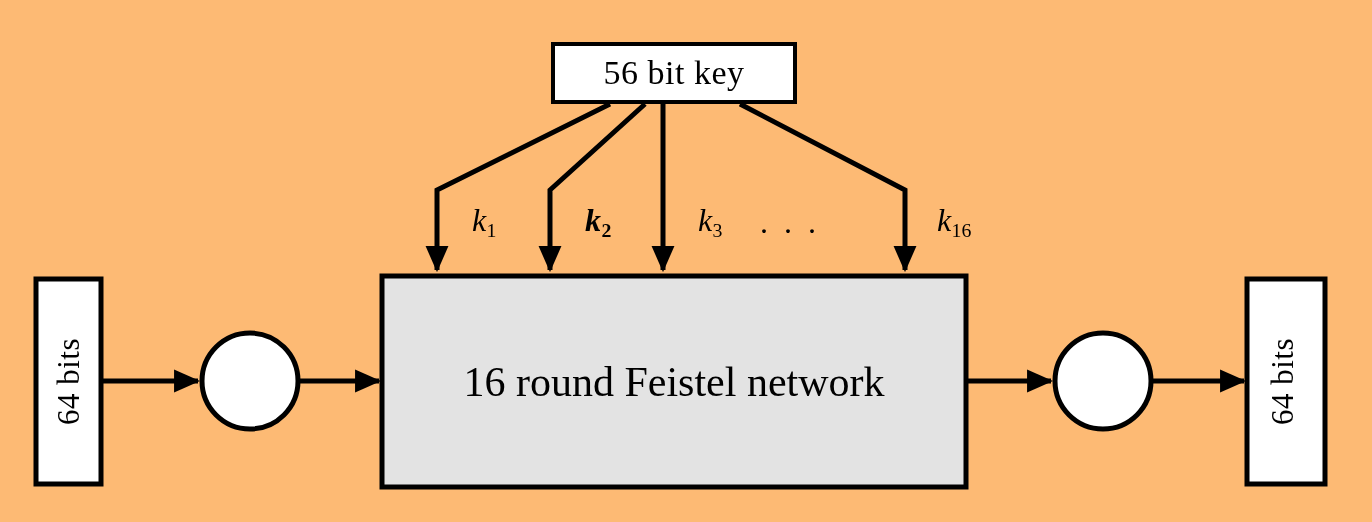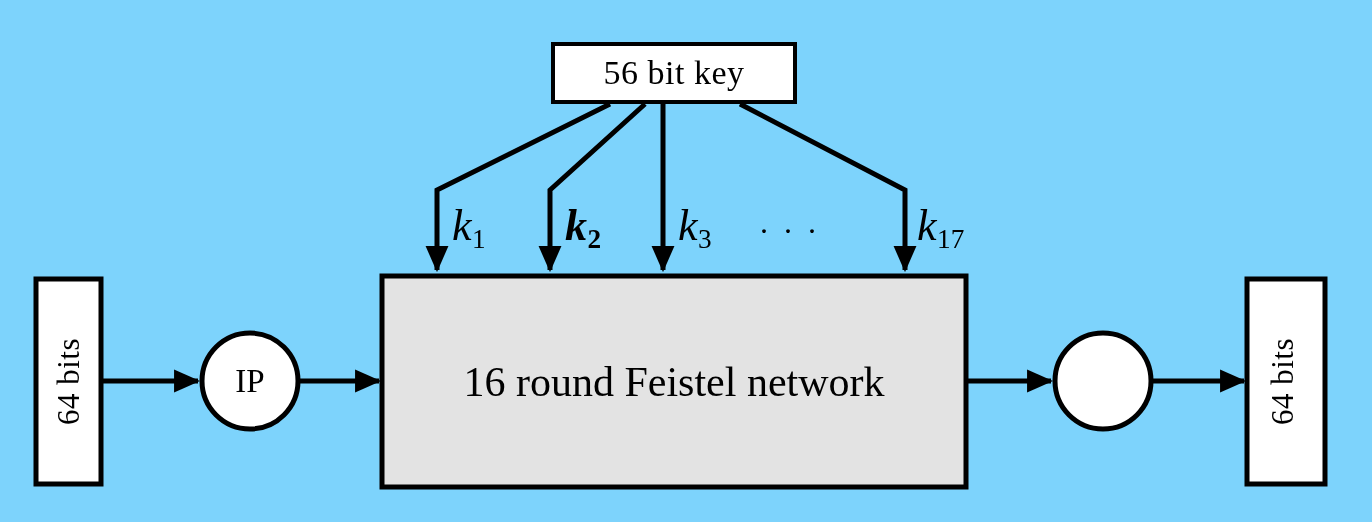--- a/index.html
+++ b/index.html
@@ -10,21 +10,21 @@
   body {
     width: 1372px;
     height: 522px;
     overflow: hidden;
     font-family: "Liberation Serif", "DejaVu Serif", serif;
   }
   #diagram-root {
     position: relative;
     width: 1372px;
     height: 522px;
-    background: #7dd3fc;
+    background: #fdba74;
   }
   #diagram-svg {
     position: absolute;
     left: 0;
     top: 0;
     width: 1372px;
     height: 522px;
   }
   
   .lbl {
@@ -89,22 +89,23 @@
     left: -34px;
     top: 349px;
     transform: rotate(-90deg);
   }
   .lbl-vert-right {
     left: 1180px;
     top: 349px;
     transform: rotate(-90deg);
   }
   .lbl-sub {
-    font-size: 44px;
+    font-size: 32px;
     font-style: italic;
+    margin-left: 20px;
   }
   .lbl-sub sub {
     font-size: 0.62em;
     font-style: normal;
     vertical-align: baseline;
     position: relative;
     top: 0.30em;
     left: 0.02em;
   }
   .lbl-k1 { left: 452px; top: 204px; }
@@ -158,30 +159,29 @@
     <path d="M 966 381 L 1051 381" fill="none" stroke="#000000" stroke-width="5" marker-end="url(#arrowhead)"></path>
 
     <path d="M 1151 381 L 1244 381" fill="none" stroke="#000000" stroke-width="5" marker-end="url(#arrowhead)"></path>
 
   </svg>
 
   <div class="lbl lbl-key" data-bind="diagram.key_box.label">56  bit key</div>
 
   <div class="lbl lbl-center" data-bind="diagram.feistel_block.label">16 round Feistel network</div>
 
-  <div class="lbl lbl-ip" data-bind="diagram.initial_permutation.label">IP</div>
 
 
   <div class="lbl lbl-vert lbl-vert-left" data-bind="diagram.input_block.label">64 bits</div>
 
   <div class="lbl lbl-vert lbl-vert-right" data-bind="diagram.output_block.label">64 bits</div>
 
   <div class="lbl lbl-sub lbl-k1"><span data-bind="diagram.round_keys.0.name">k</span><sub data-bind="diagram.round_keys.0.subscript">1</sub></div>
 
   <div class="lbl lbl-sub lbl-k2"><span data-bind="diagram.round_keys.1.name">k</span><sub data-bind="diagram.round_keys.1.subscript">2</sub></div>
 
   <div class="lbl lbl-sub lbl-k3"><span data-bind="diagram.round_keys.2.name">k</span><sub data-bind="diagram.round_keys.2.subscript">3</sub></div>
 
-  <div class="lbl lbl-sub lbl-k16"><span data-bind="diagram.round_keys.3.name">k</span><sub data-bind="diagram.round_keys.3.subscript">17</sub></div>
+  <div class="lbl lbl-sub lbl-k16"><span data-bind="diagram.round_keys.3.name">k</span><sub data-bind="diagram.round_keys.3.subscript">16</sub></div>
 
   <div class="lbl lbl-dots" data-bind="diagram.ellipsis">. . .</div>
 
 </div>
 
 </body></html>

